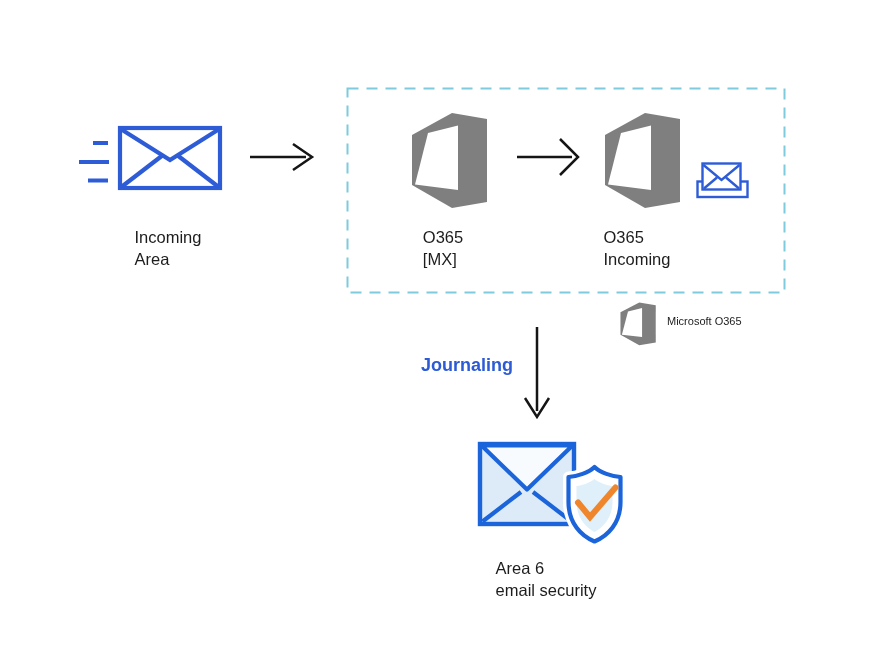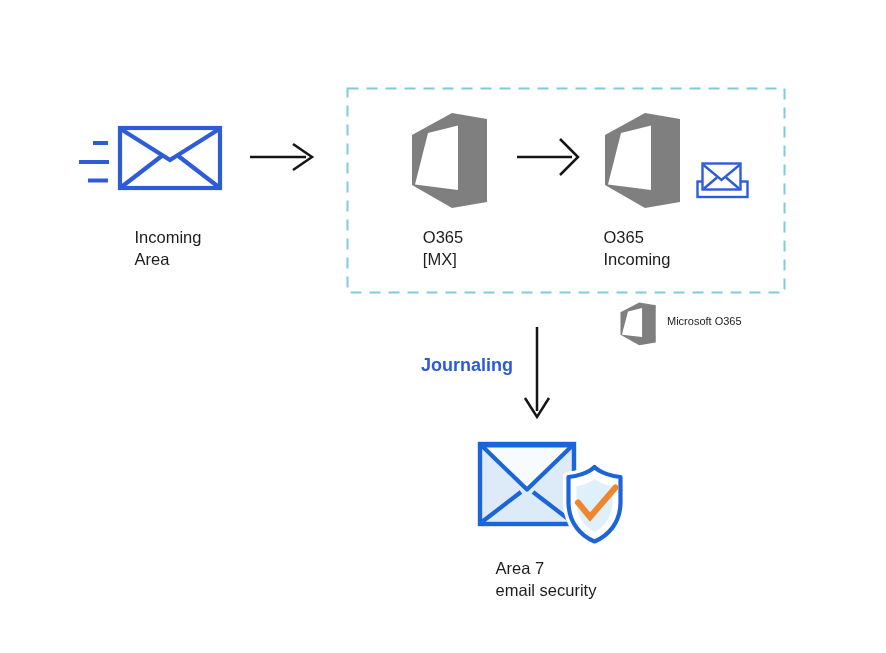--- a/index.html
+++ b/index.html
@@ -113,17 +113,17 @@
   <div class="node-label" style="left:637px; top:226px;">
     <span>O365</span>
     <span>Incoming</span>
   </div>
 
   <div class="legend-label" style="left:667px; top:315px;">Microsoft O365</div>
 
   <div class="journal-label" style="left:421px; top:355px;">Journaling</div>
 
   <div class="node-label" style="left:546px; top:557px;">
-    <span>Area 7</span>
+    <span>Area 6</span>
     <span>email security</span>
   </div>
 
 </div>
 
 </body></html>

